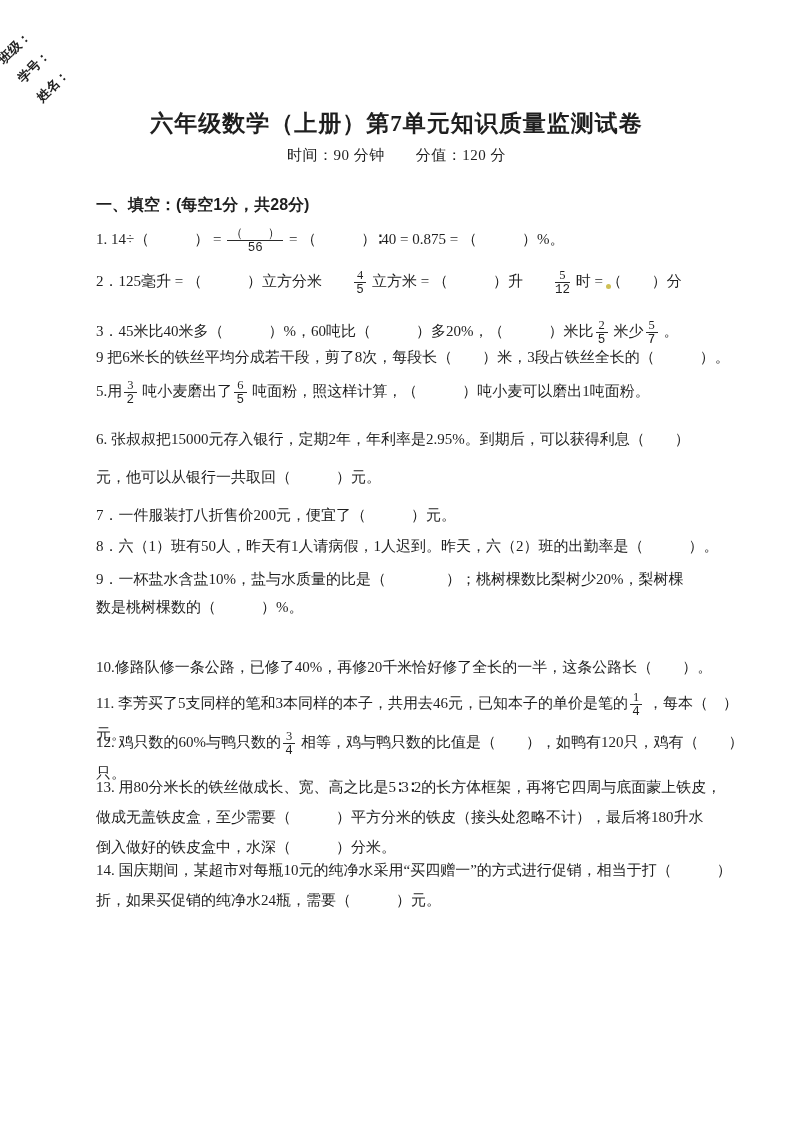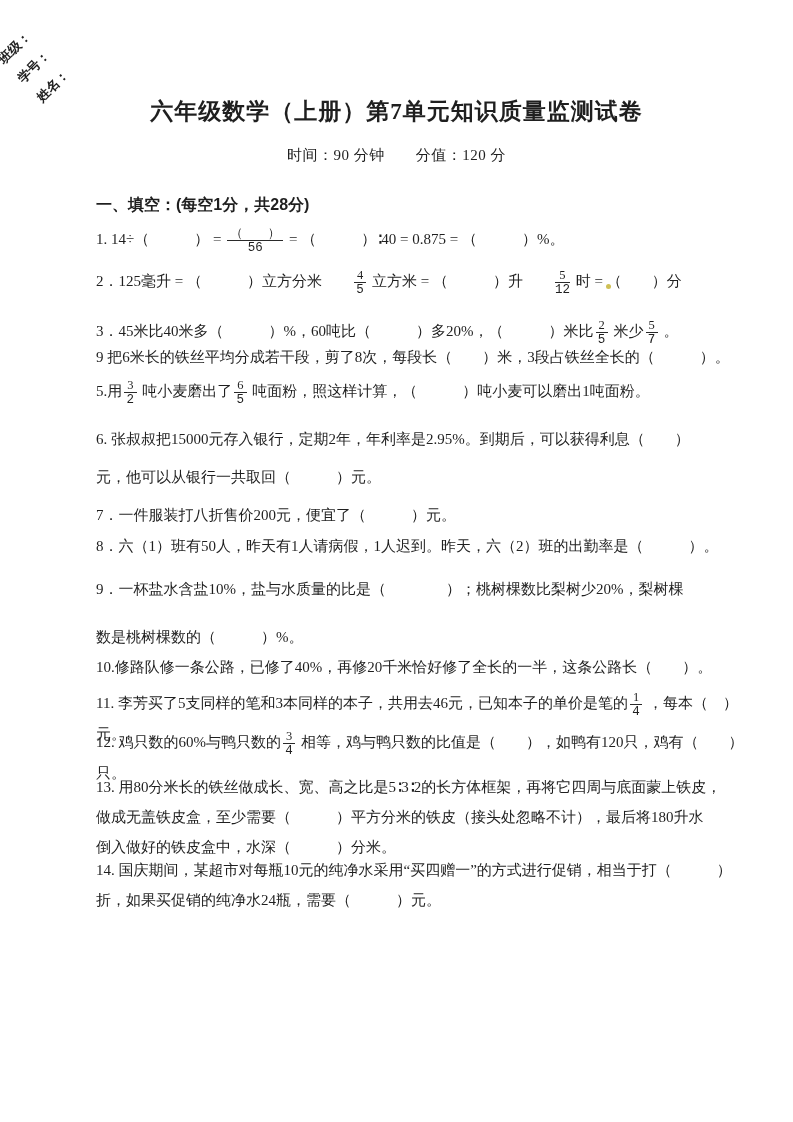--- a/index.html
+++ b/index.html
@@ -7,38 +7,38 @@
     position:relative;width:793px;height:1122px;background:#ffffff;overflow:hidden;
     font-family:"Liberation Serif","DejaVu Serif",serif;color:#1f1f1f;
   }
   .corner{
     position:absolute;left:14px;top:26px;
     transform:rotate(-45deg);transform-origin:50% 50%;
     font-family:"Liberation Sans","DejaVu Sans",sans-serif;
     font-weight:bold;font-size:13px;line-height:27px;white-space:nowrap;
   }
   .title{
-    position:absolute;top:96px;left:0;width:100%;margin:0;
+    position:absolute;top:108px;left:0;width:100%;margin:0;
     text-align:center;font-size:23px;font-weight:bold;letter-spacing:1px;
   }
   .meta{
     position:absolute;top:146px;left:0;width:100%;
     text-align:center;font-size:15px;letter-spacing:0.5px;
   }
   .sec{
     position:absolute;top:190px;left:96px;width:660px;
     font-family:"Liberation Sans","DejaVu Sans",sans-serif;
     font-weight:bold;font-size:16px;line-height:30px;
   }
   .q{
     position:absolute;left:96px;width:664px;
     font-size:15px;line-height:30px;white-space:pre-line;
   }
   .q.lh38{line-height:38px;}
-  .q.lh42{line-height:48px;}
+  .q.lh42{line-height:28px;}
   .frac{
     display:inline-block;vertical-align:middle;text-align:center;
     font-size:12.5px;line-height:1.15;margin:0 2px;
   }
   .frac .num{display:block;border-bottom:1px solid #2a2a2a;padding:0 3px;}
   .frac .den{display:block;font-family:Liberation Mono, monospace;}
   .dot{position:absolute;left:606px;top:284px;width:5px;height:5px;border-radius:50%;}
 </style>
 </head>
 <body>

